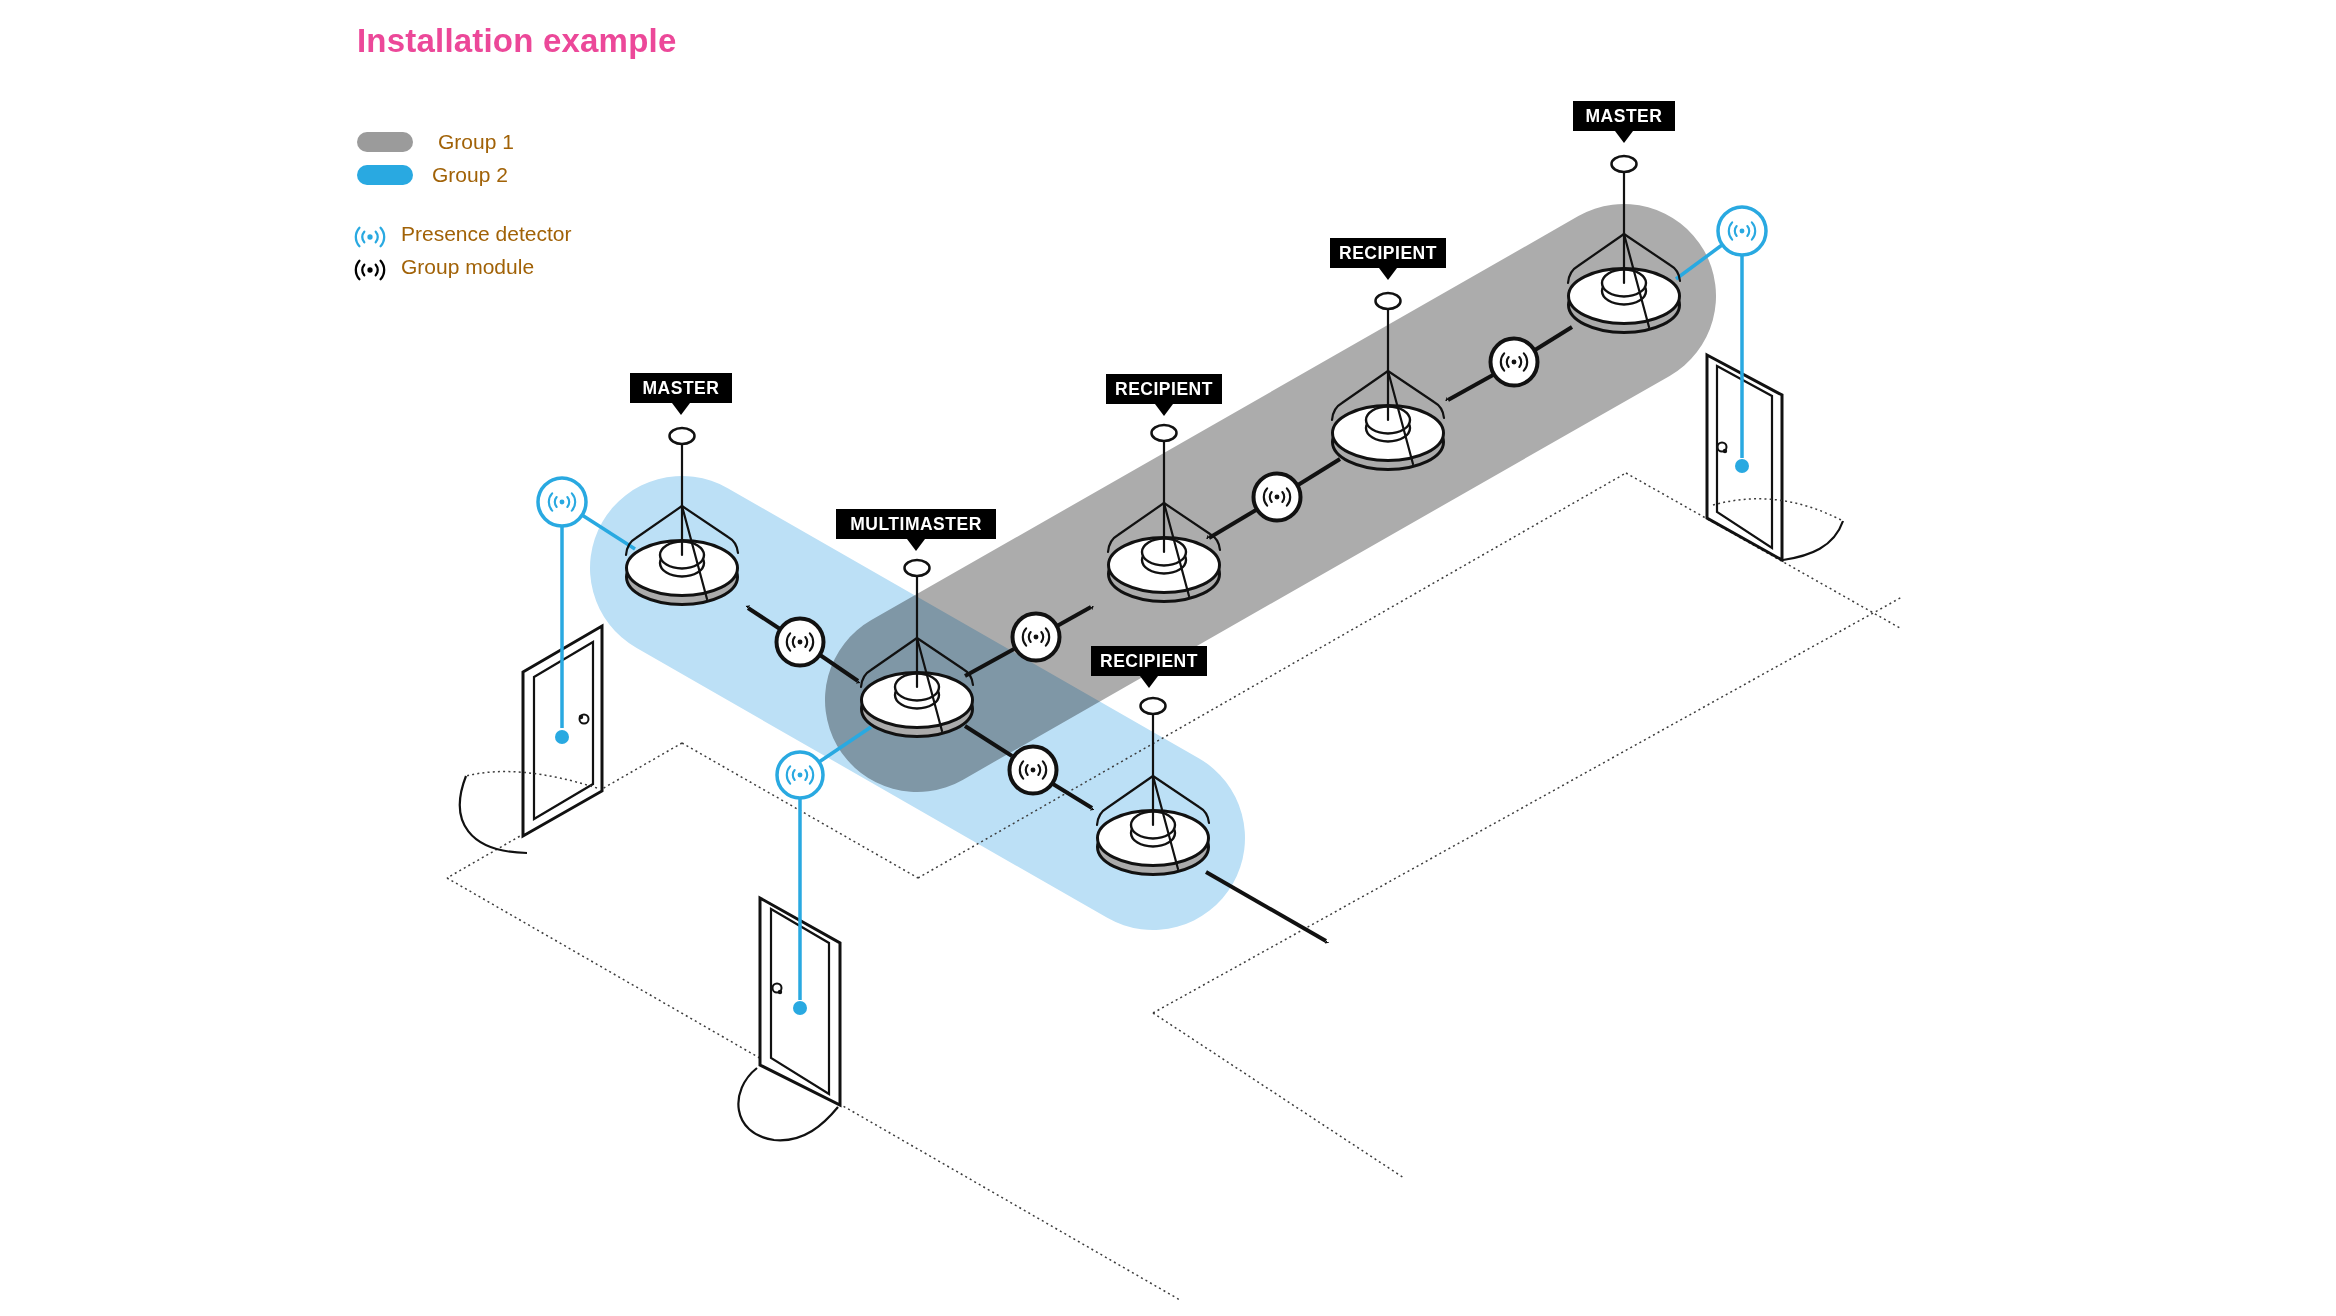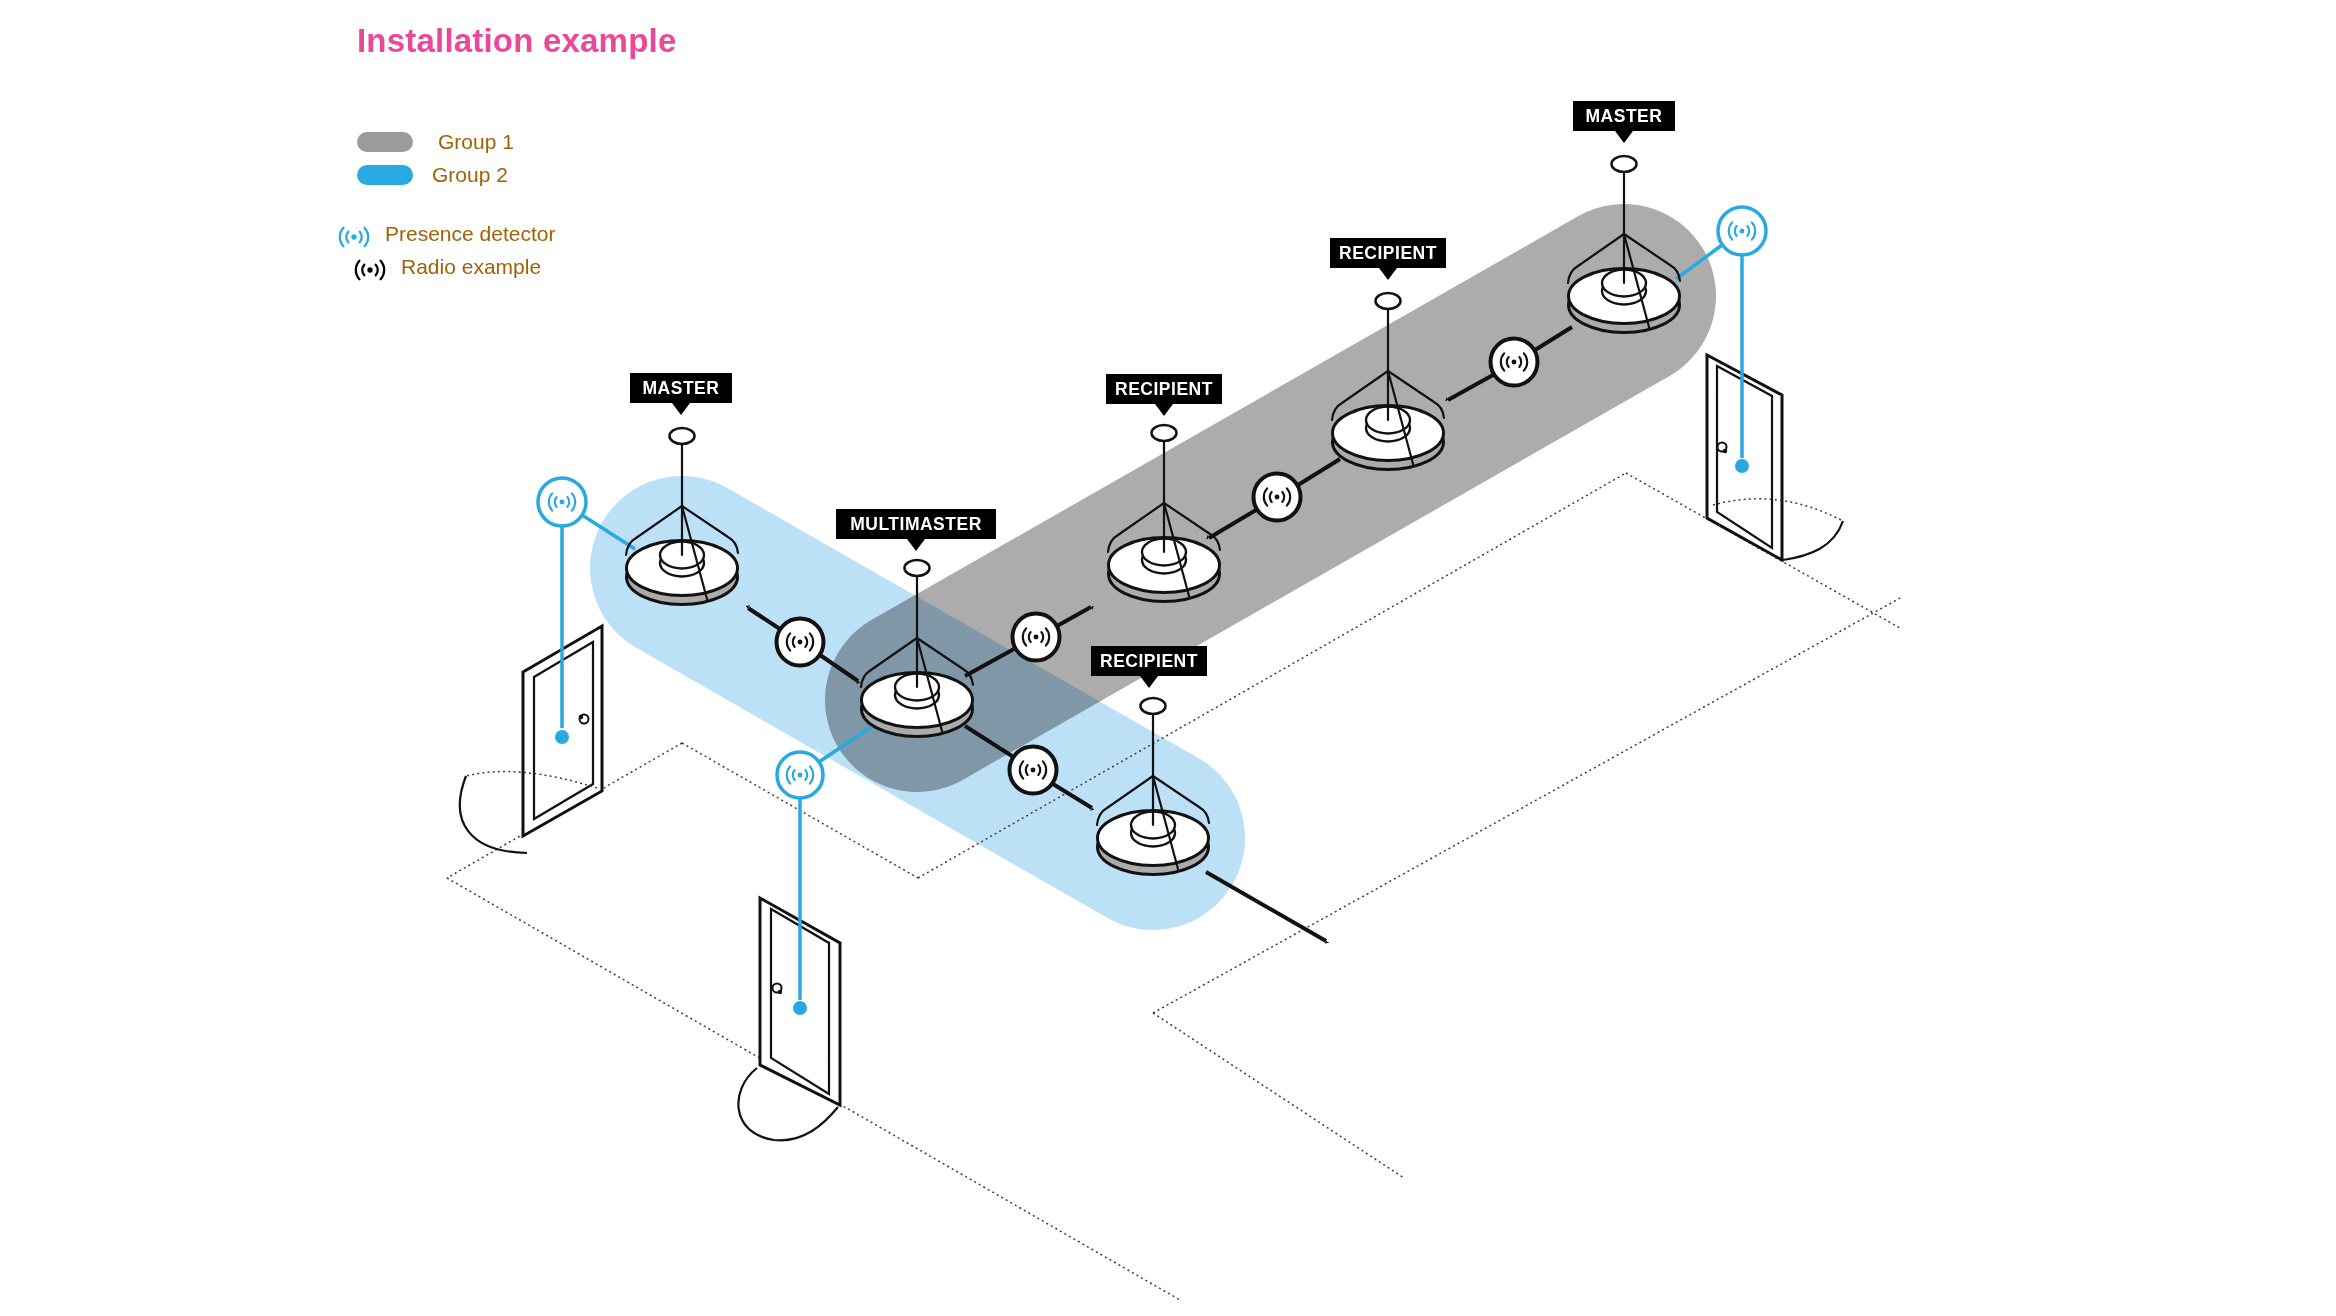--- a/index.html
+++ b/index.html
@@ -193,27 +193,27 @@
 
   <div>
     <div class="leg-row" style="left:357px;top:130px;">
       <span class="pill g1"></span>
       <span class="leg-label" style="margin-left:25px;">Group 1</span>
     </div>
     <div class="leg-row" style="left:357px;top:163px;">
       <span class="pill g2"></span>
       <span class="leg-label" style="margin-left:19px;">Group 2</span>
     </div>
-    <div class="leg-row" style="left:336px;top:222px;">
+    <div class="leg-row" style="left:352px;top:222px;">
       <svg width="36" height="30" viewBox="-18 -15 36 30" style="color:#29A9E1">
         <use href="#radio-glyph" transform="scale(0.88)"></use>
       </svg>
       <span class="leg-label" style="margin-left:49px;">Presence detector</span>
     </div>
     <div class="leg-row" style="left:352px;top:255px;">
       <svg width="36" height="30" viewBox="-18 -15 36 30" style="color:#000">
         <use href="#radio-glyph" transform="scale(0.88)"></use>
       </svg>
-      <span class="leg-label" style="margin-left:49px;">Radio example</span>
+      <span class="leg-label" style="margin-left:49px;">Group module</span>
     </div>
   </div>
 
 </div>
 
 </body></html>

